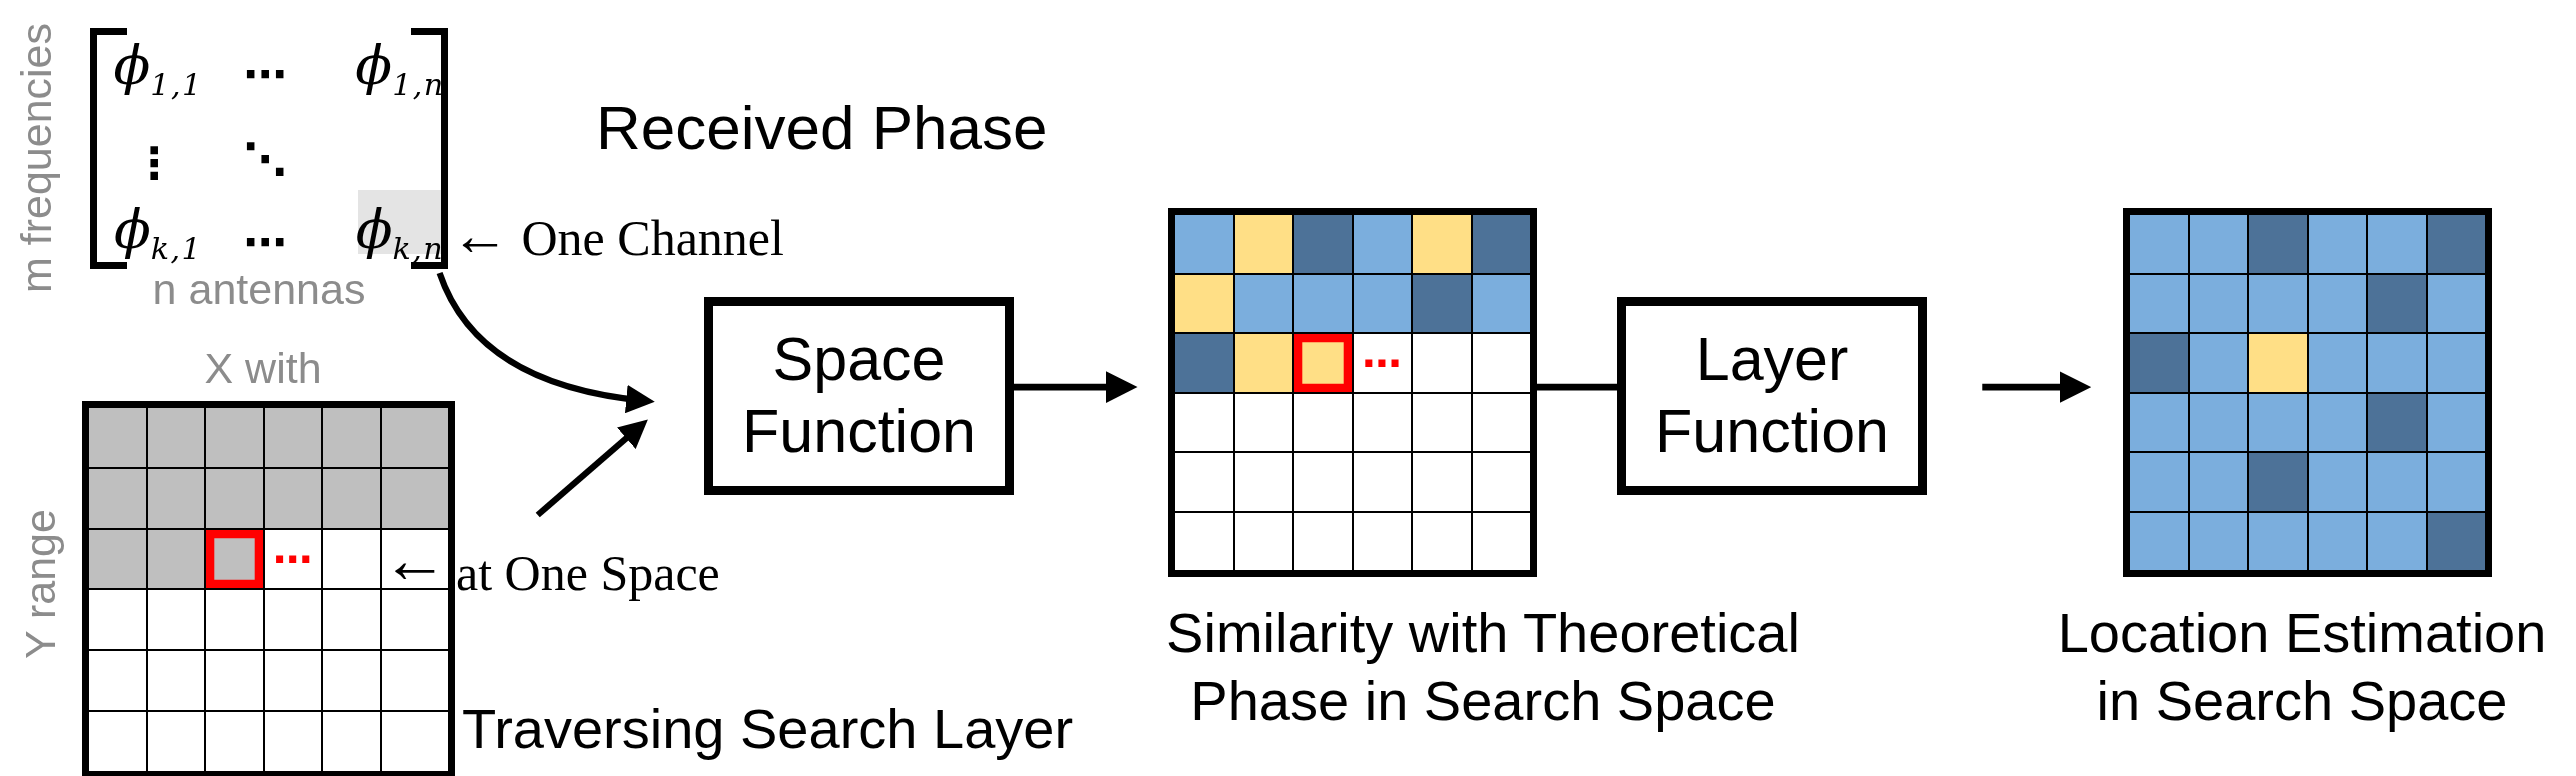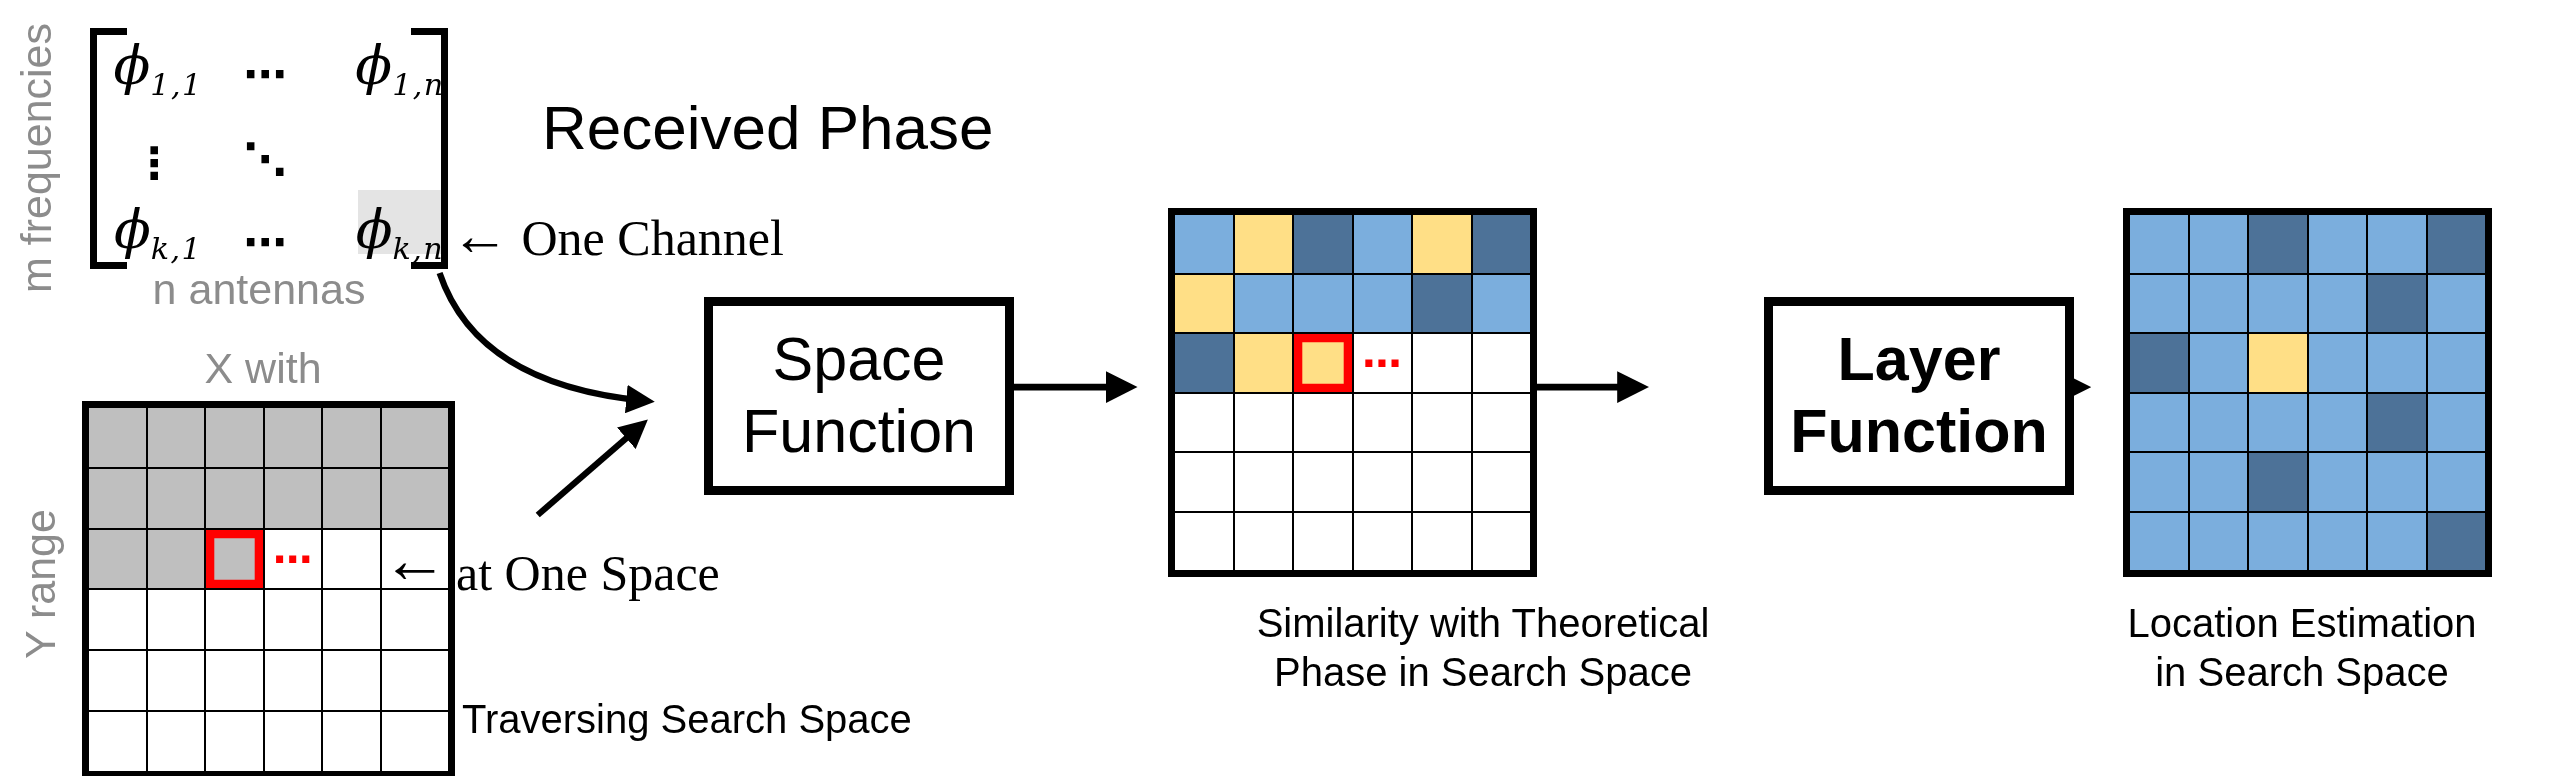--- a/index.html
+++ b/index.html
@@ -29,21 +29,21 @@
   .reddots{font-family:"DejaVu Sans",sans-serif;font-weight:bold;font-size:40px;color:var(--accent-red);line-height:0;}
   .cellarrow{font-size:66px;font-weight:bold;line-height:0;}
 
   
   .fbox{position:absolute;border:9px solid #000;background:#fff;display:flex;flex-direction:column;
         align-items:center;justify-content:center;font-size:61px;line-height:1.18;text-align:center;}
 
   
   .big-label{font-size:62px;white-space:nowrap;}
   .mid-label{font-size:50px;white-space:nowrap;font-family:Liberation Serif, serif;}
-  .caption{font-size:40px;line-height:1.22;white-space:nowrap;text-align:center;}
+  .caption{font-size:56px;line-height:1.22;white-space:nowrap;text-align:center;}
   .arrow-glyph{font-weight:bold;}
   #svg-arrows{position:absolute;left:0;top:0;pointer-events:none;}
 </style>
 </head>
 <body>
 
 <div id="canvas" style="--label-gray: #8C8C8C; --highlight-gray: #E4E4E4; --accent-red: #FF0000;">
 
   <svg id="svg-arrows" width="2576" height="777" viewBox="0 0 3727 1124">
     <defs>
@@ -69,21 +69,21 @@
         <span class="mentry mdots" style="left: 175px; top: 46px;">⋯</span>
         <span class="mentry" style="left: 310px; top: 40px;"><span class="phi">ϕ<sub>1,n</sub></span></span>
         <span class="mentry mdots" style="left: 64px; top: 135px;">⋮</span>
         <span class="mentry mdots" style="left: 175px; top: 131px;">⋱</span>
         <span class="mentry" style="left: 68px; top: 204px;"><span class="phi">ϕ<sub>k,1</sub></span></span>
         <span class="mentry mdots" style="left: 175px; top: 214px;">⋯</span>
         <span class="mentry" style="left: 310px; top: 204px;"><span class="phi">ϕ<sub>k,n</sub></span></span>
       </div>
   </div>
 
-  <div class="abs big-label" style="left:542px;top:92px;">Received Phase</div>
+  <div class="abs big-label" style="left:596px;top:92px;">Received Phase</div>
 
   <div class="abs mid-label" style="left:451px;top:202px;">
     <span class="arrow-glyph" style="font-size:58px;">←</span>
     <span>One Channel</span>
   </div>
 
   <div class="abs centered gray-label" style="left:259px;top:289px;">n antennas</div>
 
   <div class="abs centered gray-label" style="left:263px;top:368px;">X with</div>
   <div class="abs rot gray-label" style="left:40px;top:584px;">Y range</div>
@@ -128,21 +128,21 @@
       <div class="cell" style="background: rgb(255, 255, 255);"></div>
       <div class="cell" style="background: rgb(255, 255, 255);"></div>
       <div class="cell" style="background: rgb(255, 255, 255);"></div>
       <div class="cell" style="background: rgb(255, 255, 255);"></div>
     </div>
 
   <div class="abs" style="left:456px;top:525px;text-align:center;">
     <div class="mid-label" style="margin-top:19.4px;">at One Space</div>
   </div>
 
-  <div class="abs caption" style="left:462px;top:695px;">Traversing Search Space</div>
+  <div class="abs caption" style="left:462px;top:695px;">Traversing Search Layer</div>
 
   <div class="fbox" style="left:704px;top:297px;width:292px;height:180px;">
     <div>Space</div>
     <div>Function</div>
   </div>
 
   <div class="sgrid" id="similarity-grid" style="left: 1168px; top: 208px; width: 357px; height: 357px; grid-template: repeat(6, 1fr) / repeat(6, 1fr);">
       <div class="cell" style="background: rgb(123, 174, 221);"></div>
       <div class="cell" style="background: rgb(255, 223, 134);"></div>
       <div class="cell" style="background: rgb(77, 114, 152);"></div>
@@ -181,21 +181,21 @@
       <div class="cell" style="background: rgb(255, 255, 255);"></div>
       <div class="cell" style="background: rgb(255, 255, 255);"></div>
       <div class="cell" style="background: rgb(255, 255, 255);"></div>
     </div>
 
   <div class="abs caption" style="left:1483px;top:599px;transform:translateX(-50%);">
     <div>Similarity with Theoretical</div>
     <div>Phase in Search Space</div>
   </div>
 
-  <div class="fbox" style="left:1764px;top:297px;width:292px;height:180px;font-weight:bold;">
+  <div class="fbox" style="left:1617px;top:297px;width:292px;height:180px;">
     <div>Layer</div>
     <div>Function</div>
   </div>
 
   <div class="sgrid" id="estimation-grid" style="left: 2123px; top: 208px; width: 357px; height: 357px; grid-template: repeat(6, 1fr) / repeat(6, 1fr);">
       <div class="cell" style="background: rgb(123, 174, 221);"></div>
       <div class="cell" style="background: rgb(123, 174, 221);"></div>
       <div class="cell" style="background: rgb(77, 114, 152);"></div>
       <div class="cell" style="background: rgb(123, 174, 221);"></div>
       <div class="cell" style="background: rgb(123, 174, 221);"></div>

